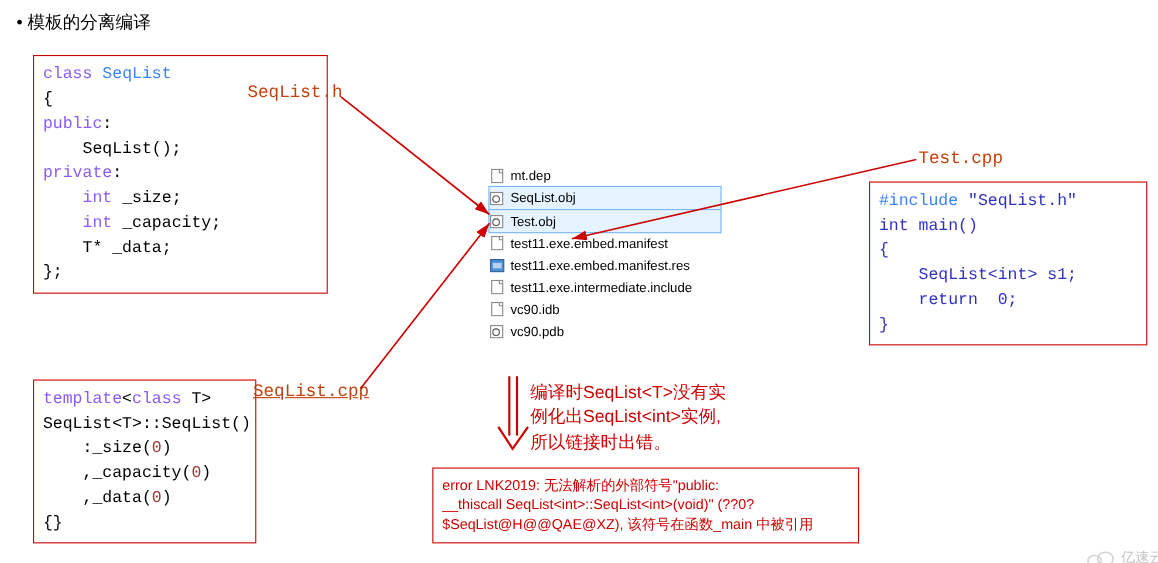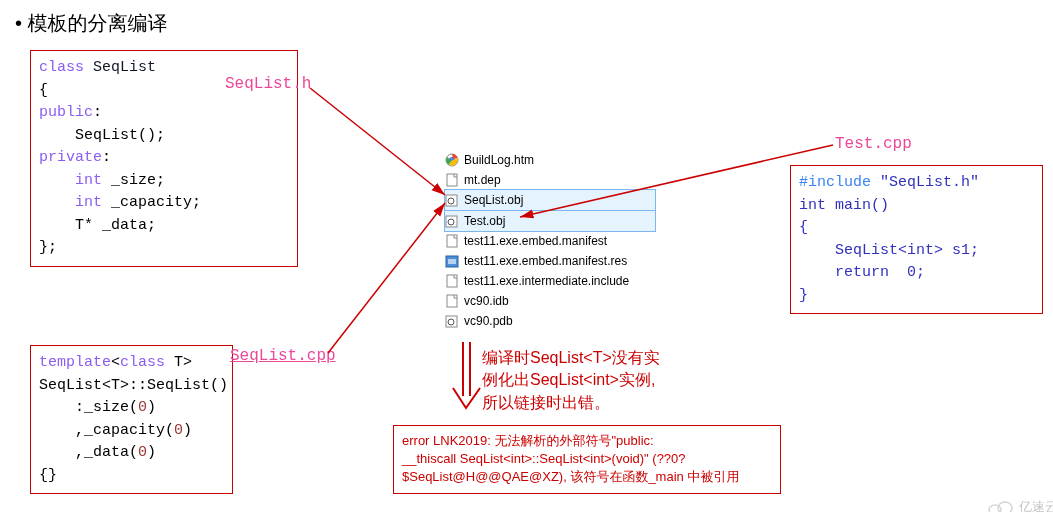--- a/index.html
+++ b/index.html
@@ -1,23 +1,23 @@
 <!DOCTYPE html>
 <html><head>
 <meta charset="utf-8">
 <style>
 body{margin:0;font-family:"Microsoft YaHei","SimSun",sans-serif;font-size:14px;color:#000;background:#fff;padding:10px 15px;}
 .container{position:relative;width:1053px;height:512px;}
 .code-box{border:1px solid #cc0000;padding:6px 8px;font-family:Consolas,"Courier New",monospace;font-size:15px;line-height:1.5;white-space:pre;position:absolute;}
-.heading{font-size:20px;}
+.heading{font-size:16px;}
 .kw{color:#8b5cf6;}
-.decl{color:#0f172a;margin-top:19px;}
+.decl{color:#3b82f6;margin-top:19px;}
 .val{color:#9d3434;}
 .plain{color:#000;}
-.red-label{color:#ec4899;font-family:Consolas,"Courier New",monospace;font-size:16px;position:absolute;}
+.red-label{color:#c2410c;font-family:Consolas,"Courier New",monospace;font-size:16px;position:absolute;}
 .red-text{color:#cc0000;font-family:"Microsoft YaHei","SimSun",sans-serif;font-size:16px;position:absolute;}
 .red-text-sm{color:#cc0000;font-family:"SimSun","Microsoft YaHei",sans-serif;font-size:13px;line-height:1.4;white-space:pre;}
 .file-list{position:absolute;font-size:12px;line-height:20px;}
 .file-row{display:flex;align-items:center;height:20px;}
 .file-row.sel{background:#e5f3ff;border:1px solid #7bb6f0;margin:-1px;}
 .file-ico{width:14px;height:14px;margin-right:5px;display:inline-block;position:relative;}
 .file-ico svg{display:block;}
 .watermark{position:absolute;right:10px;bottom:5px;opacity:.5;font-size:13px;color:#888;}
 svg{position:absolute;top:0;left:0;pointer-events:none;}
 </style>
@@ -53,32 +53,20 @@
 {
     SeqList&lt;int&gt; s1;
     return  0;
 }</span></div>
 
   <div class="red-label" style="top:65px;left:210px;">SeqList.h</div>
   <div class="red-label" style="top:337px;left:215px;text-decoration:underline;">SeqList.cpp</div>
   <div class="red-label" style="top:125px;left:820px;">Test.cpp</div>
 
   <div class="file-list" style="top:140px;left:430px;width:210px;" id="file-list">
-      <div class="file-row">
-        <span class="file-ico">
-          <svg width="14" height="14">
-            <circle cx="7" cy="7" r="6" fill="#fff" stroke="#888"></circle>
-            <circle cx="7" cy="7" r="3" fill="#4285f4"></circle>
-            <path d="M7 1 A6 6 0 0 1 12.5 5 L8 6 Z" fill="#ea4335"></path>
-            <path d="M12.5 5 A6 6 0 0 1 4 12 L6 8 Z" fill="#fbbc05"></path>
-            <path d="M4 12 A6 6 0 0 1 2 4 L6 7 Z" fill="#34a853"></path>
-          </svg>
-        </span>
-        <span>BuildLog.htm</span>
-      </div>
       <div class="file-row">
         <span class="file-ico">
           <svg width="14" height="14">
             <rect x="2" y="1" width="10" height="12" fill="#fff" stroke="#888"></rect>
             <path d="M9 1 L9 4 L12 4" fill="none" stroke="#888"></path>
           </svg>
         </span>
         <span>mt.dep</span>
       </div>
       <div class="file-row sel">

